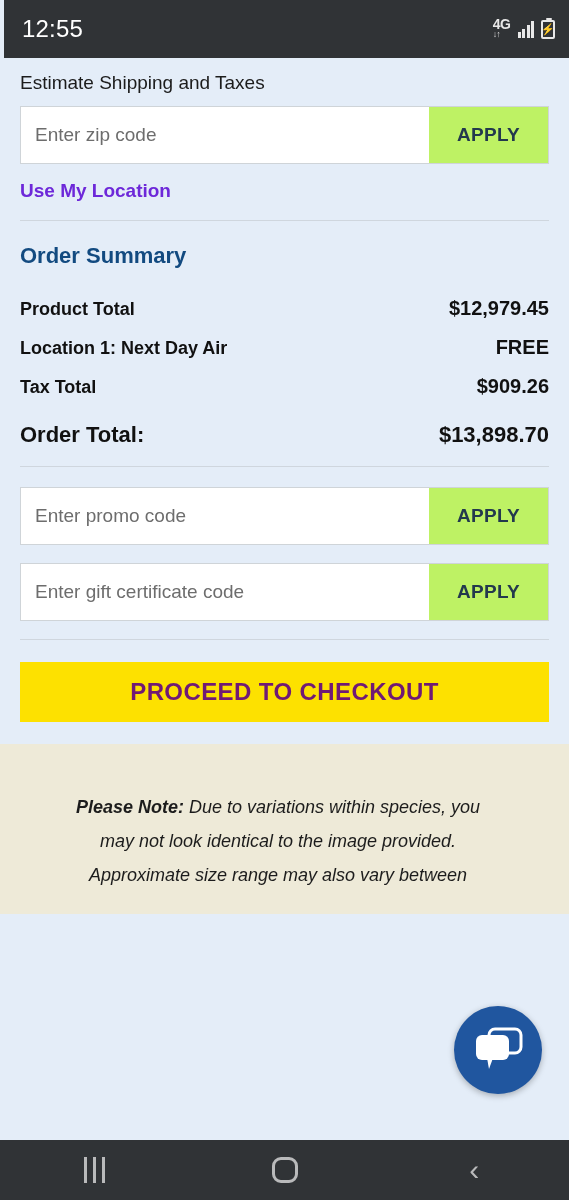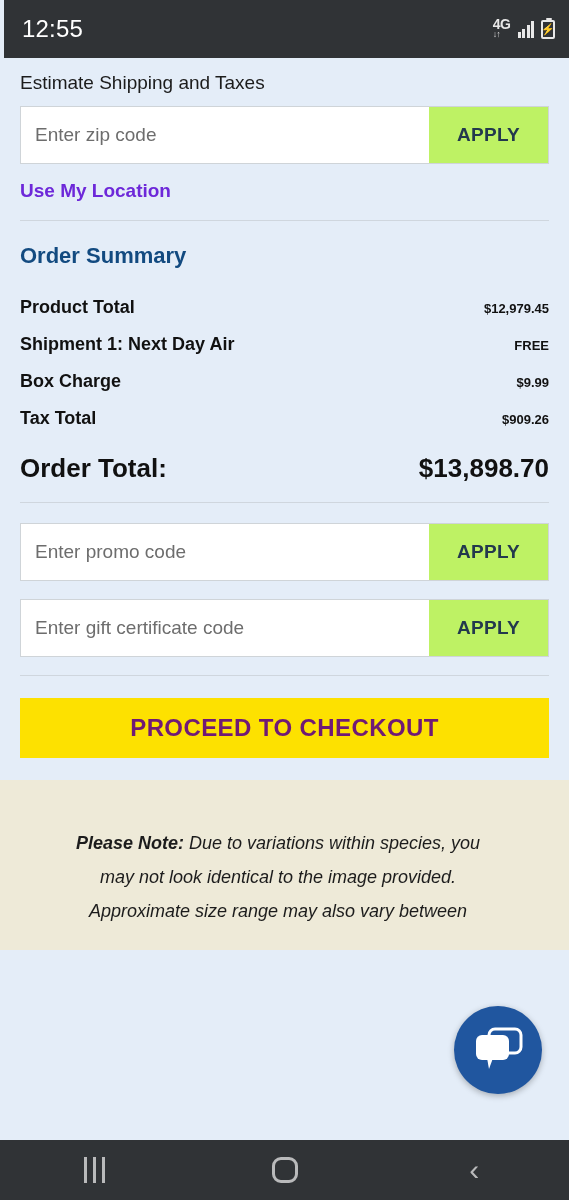--- a/index.html
+++ b/index.html
@@ -94,24 +94,24 @@
   .order-title {
     color:#124a80; font-size:22px; font-weight:bold;
     padding:22px 0 20px 0;
   }
 
   .sum-row {
     display:flex; justify-content:space-between; align-items:baseline;
     padding:8px 0;
   }
   .sum-row .label { font-size:18px; font-weight:bold; color:#111111; }
-  .sum-row .value { font-size:13px; font-weight:bold; color:#111111; }
+  .sum-row .value { font-size:20px; font-weight:bold; color:#111111; }
   .sum-row.total { padding:16px 0 18px 0; }
   .sum-row.total .label,
-  .sum-row.total .value { font-size:26px; }
+  .sum-row.total .value { font-size:22px; }
 
   .promo-wrap { padding-top:20px; }
   .promo-wrap .input-group { margin-bottom:18px; }
 
   .checkout-btn {
     display:block; width:100%; height:60px;
     margin:22px 0 22px 0; border:none; cursor:pointer;
     background:#fde100; color:#701a75;
     font-size:24px; font-weight:bold; letter-spacing:0.4px;
     font-family:"Liberation Sans", sans-serif;
@@ -197,26 +197,22 @@
 
     <div class="divider"></div>
 
     <div class="order-title">Order Summary</div>
 
     <div class="sum-row">
       <span class="label">Product Total</span>
       <span class="value">$12,979.45</span>
     </div>
     <div class="sum-row">
-      <span class="label">Shipment 1: Next Day Air</span>
+      <span class="label">Location 1: Next Day Air</span>
       <span class="value">FREE</span>
-    </div>
-    <div class="sum-row">
-      <span class="label">Box Charge</span>
-      <span class="value">$9.99</span>
     </div>
     <div class="sum-row">
       <span class="label">Tax Total</span>
       <span class="value">$909.26</span>
     </div>
 
     <div class="sum-row total">
       <span class="label">Order Total:</span>
       <span class="value">$13,898.70</span>
     </div>

